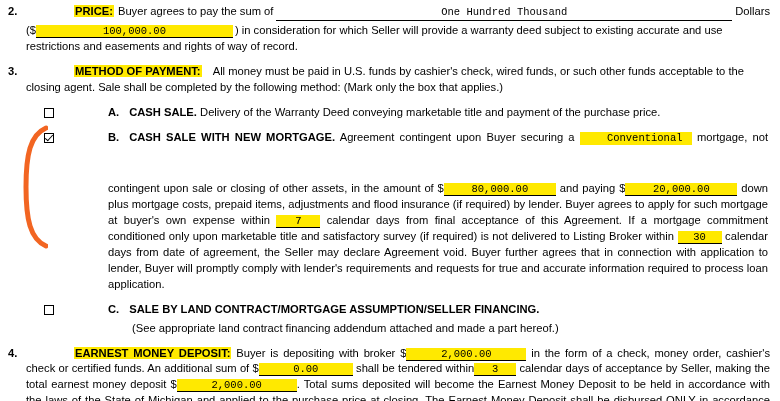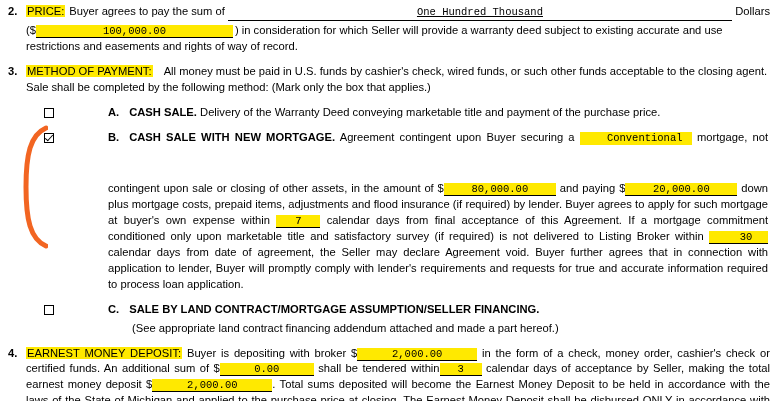--- a/index.html
+++ b/index.html
@@ -37,22 +37,23 @@
   .body {
     flex: 1 1 auto;
     padding-right: 10px;
   }
   .hl {
     background: #ffe900;
     padding: 0 1px;
   }
   .hl-b {
     background: #ffe900;
-    font-weight: normal;
+    font-weight: bold;
     padding: 0 1px;
+    margin-left: 48px;
   }
   b { font-weight: bold; }
   .fill {
     display: inline-block;
     border-bottom: 1px solid #000;
     text-align: center;
     font-family: Liberation Mono, monospace;
     font-size: 10.5px;
     vertical-align: baseline;
     line-height: 1.15;
@@ -72,21 +73,20 @@
   
   .price-row1 { display: flex; align-items: baseline; }
   .price-row1 .lead { white-space: nowrap; }
   .price-line {
     flex: 1 1 auto;
     border-bottom: 1px solid #000;
     text-align: center;
     margin: 0 3px;
     font-family: "Liberation Mono", monospace;
     font-size: 10.5px;
-    text-decoration: underline;
   }
   .price-row2 { display: flex; align-items: baseline; }
 
   
   .cbox {
     display: inline-block;
     width: 10px;
     height: 10px;
     border: 1px solid #000;
     position: relative;
@@ -179,21 +179,21 @@
       <span class="cbox checked"></span>
     </div>
     <div class="otext just">
       <span class="opt-letter">B.</span><b>CASH SALE WITH NEW MORTGAGE.</b><span>  Agreement contingent upon Buyer securing a</span>
       <span class="fill-plain hl" style="width:92px;font-family:'Liberation Mono',monospace;font-size:10.5px;border-bottom:none;">Conventional</span>
       <span>mortgage, not contingent upon sale or closing of other assets, in the amount of $</span><span class="fill hl" style="width:110px;margin-top:37px;">80,000.00</span>
       <span>and paying $</span><span class="fill hl" style="width:110px;">20,000.00</span>
       <span>down plus mortgage costs, prepaid items, adjustments and flood insurance (if required) by lender.  Buyer agrees to apply for such mortgage at buyer's own expense within</span>
       <span class="fill hl" style="width:42px;">7</span>
       <span>calendar days from final acceptance of this Agreement.  If a mortgage commitment conditioned only upon marketable title and satisfactory survey (if required) is not delivered to Listing Broker within</span>
-      <span class="fill hl" style="width:42px;padding-left:16px;">30</span>
+      <span class="fill hl" style="width:42px;">30</span>
       <span>calendar days from date of agreement, the Seller may declare Agreement void.  Buyer further agrees that in connection with application to lender, Buyer will promptly comply with lender's requirements and requests for true and accurate information required to process loan application.</span>
     </div>
   </div>
 
   <div class="opt sp-top-3">
     <div class="cbwrap">
       <span class="cbox"></span>
     </div>
     <div class="otext">
       <span class="opt-letter">C.</span><b>SALE BY LAND CONTRACT/MORTGAGE ASSUMPTION/SELLER FINANCING.</b>

